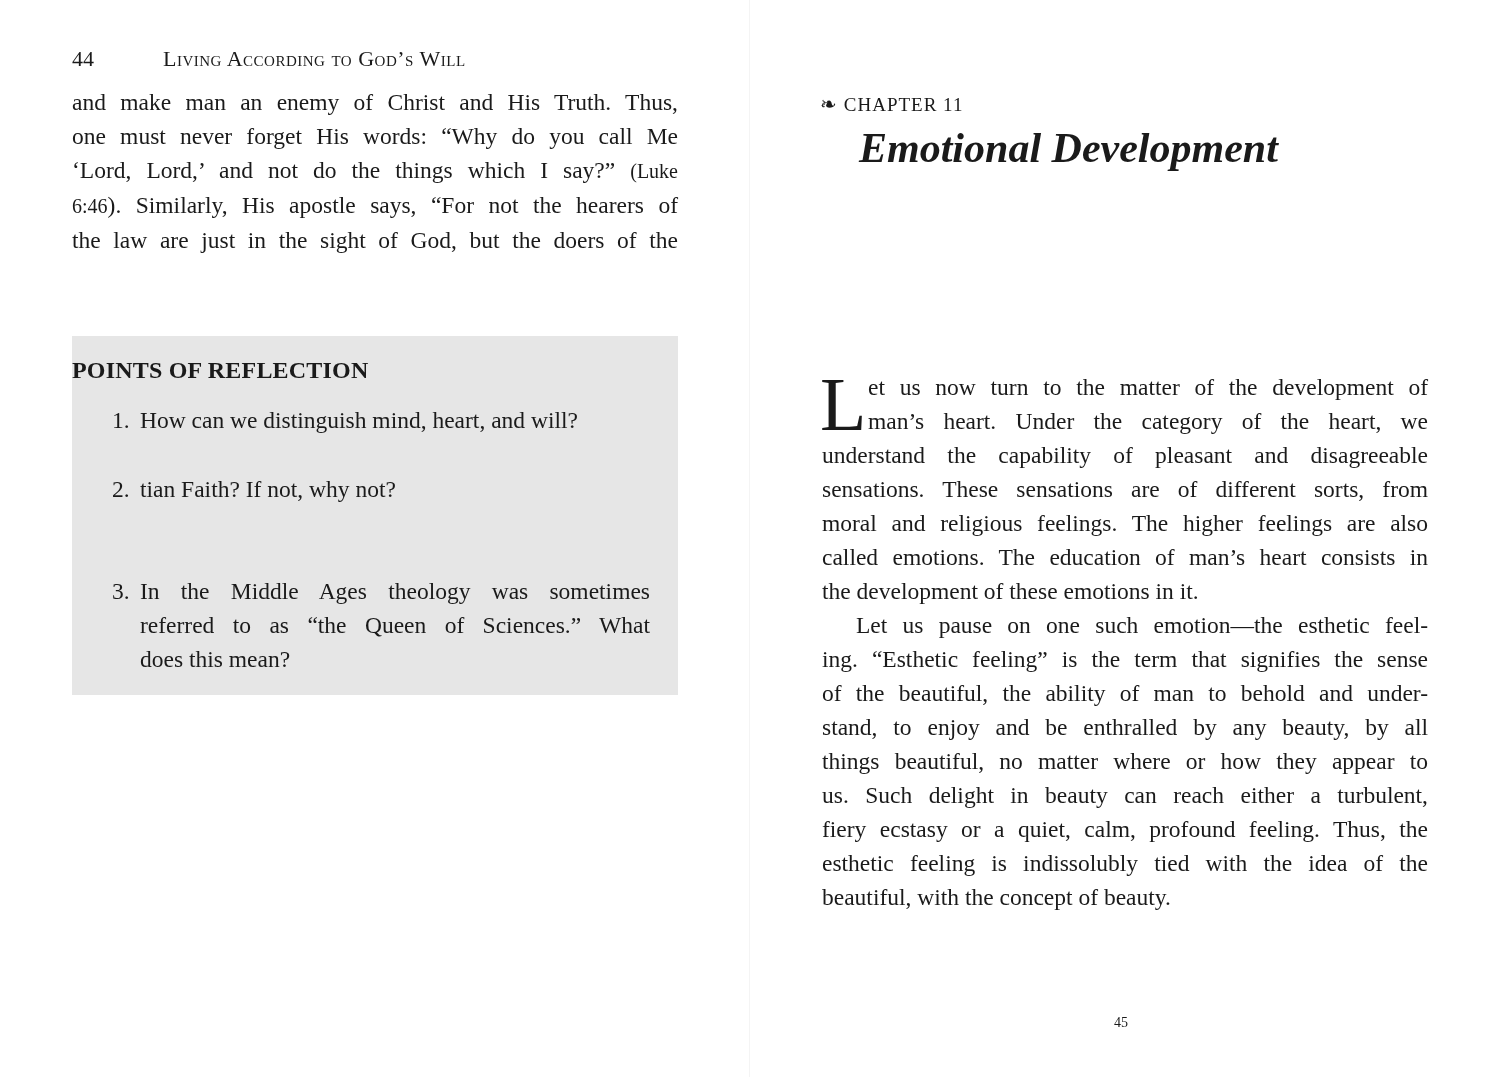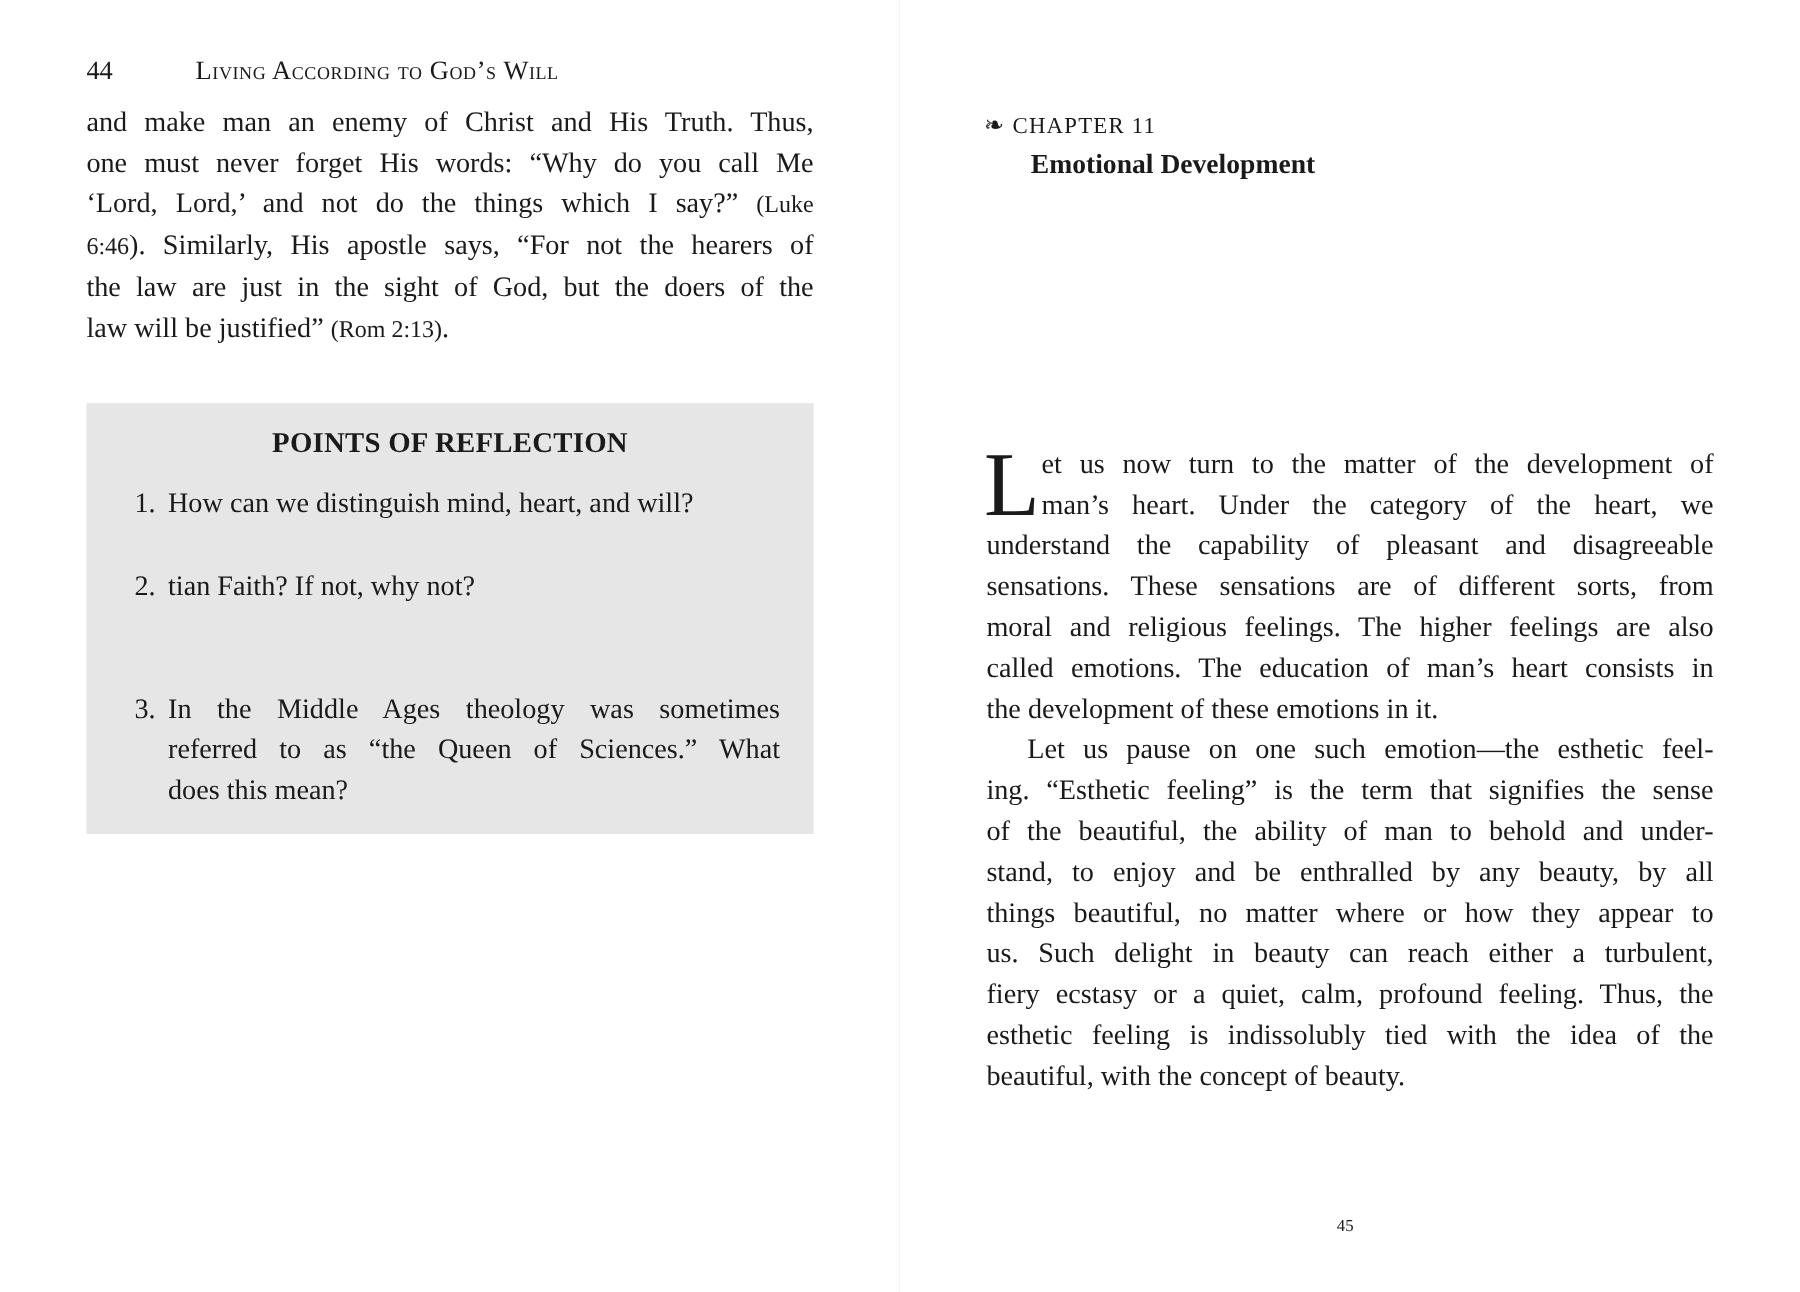--- a/index.html
+++ b/index.html
@@ -16,29 +16,29 @@
   .running-head .folio { position: absolute; left: 0; top: 0; }
   .running-head .title { position: absolute; left: 91px; top: 0; white-space: nowrap; font-variant: small-caps; letter-spacing: 0.5px; font-size: 22px; }
 
   .body-text { position: absolute; font-size: 23.5px; line-height: 34px; text-align: justify; }
   .left-text { left: 72px; top: 85px; width: 606px; }
   .line { display: block; text-align: justify; text-align-last: justify; white-space: nowrap; overflow: visible; }
   .line.last { text-align-last: left; }
   .cite { font-size: 20px; }
 
   .reflection-box { position: absolute; left: 72px; top: 336px; width: 606px; height: 359px; background: #e6e6e6; }
-  .reflection-title { position: absolute; top: 21px; left: 0; width: 100%; text-align: center; font-weight: bold; font-size: 24px; letter-spacing: 0.2px; }
+  .reflection-title { position: absolute; top: 21px; left: 0; width: 100%; font-weight: bold; font-size: 24px; letter-spacing: 0.2px; }
   .q { position: absolute; left: 40px; width: 538px; font-size: 23.5px; line-height: 34px; }
   .q .num { position: absolute; left: 0; top: 0; }
   .q .qtext { position: absolute; left: 28px; width: 510px; }
   .q1 { top: 67px; } .q2 { top: 136px; } .q3 { top: 238px; }
 
   .chapter-label { position: absolute; left: 820px; top: 92px; font-size: 19px; letter-spacing: 1px; white-space: nowrap; }
   .chapter-label .orn { font-size: 20px; margin-right: 6px; }
-  .chapter-title { position: absolute; left: 859px; top: 124px; font-size: 23px; font-weight: bold; white-space: nowrap; }
+  .chapter-title { position: absolute; left: 859px; top: 124px; font-size: 42px; font-weight: bold; white-space: nowrap; font-style: italic; }
 
   .right-text { left: 822px; top: 370px; width: 606px; }
   .dropcap-wrap { position: relative; }
   .dropcap { position: absolute; left: -2px; top: 2px; font-size: 76px; line-height: 64px; }
   .indent-dc { padding-left: 46px; }
   .indent-p { padding-left: 34px; }
   .folio-right { position: absolute; left: 1114px; top: 1015px; font-size: 14px; }
 </style>
 </head>
 <body>
@@ -51,21 +51,20 @@
   <span class="folio">44</span>
   <span class="title">Living According to God’s Will</span>
 </div>
 
 <div class="body-text left-text">
   <span class="line">and make man an enemy of Christ and His Truth. Thus,</span>
   <span class="line">one must never forget His words: “Why do you call Me</span>
   <span class="line"><span>‘Lord, Lord,’ and not do the things which I say?” </span><span class="cite">(Luke</span></span>
   <span class="line"><span class="cite">6:46</span><span>). Similarly, His apostle says, “For not the hearers of</span></span>
   <span class="line">the law are just in the sight of God, but the doers of the</span>
-  <span class="line last"><span>law will be justified” </span><span class="cite">(Rom 2:13)</span><span>.</span></span>
 </div>
 
 <div class="reflection-box">
   <div class="reflection-title">POINTS OF REFLECTION</div>
   <div class="q q1">
     <span class="num">1.</span>
     <span class="qtext">
       <span class="line last">How can we distinguish mind, heart, and will?</span>
     </span>
   </div>

